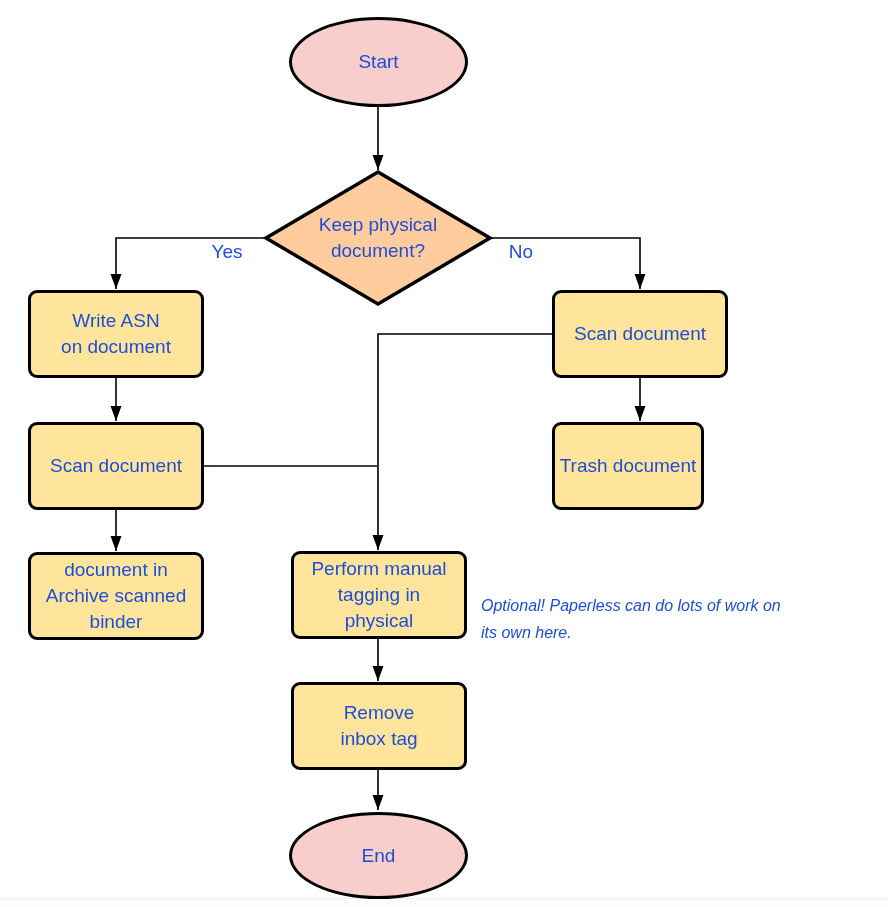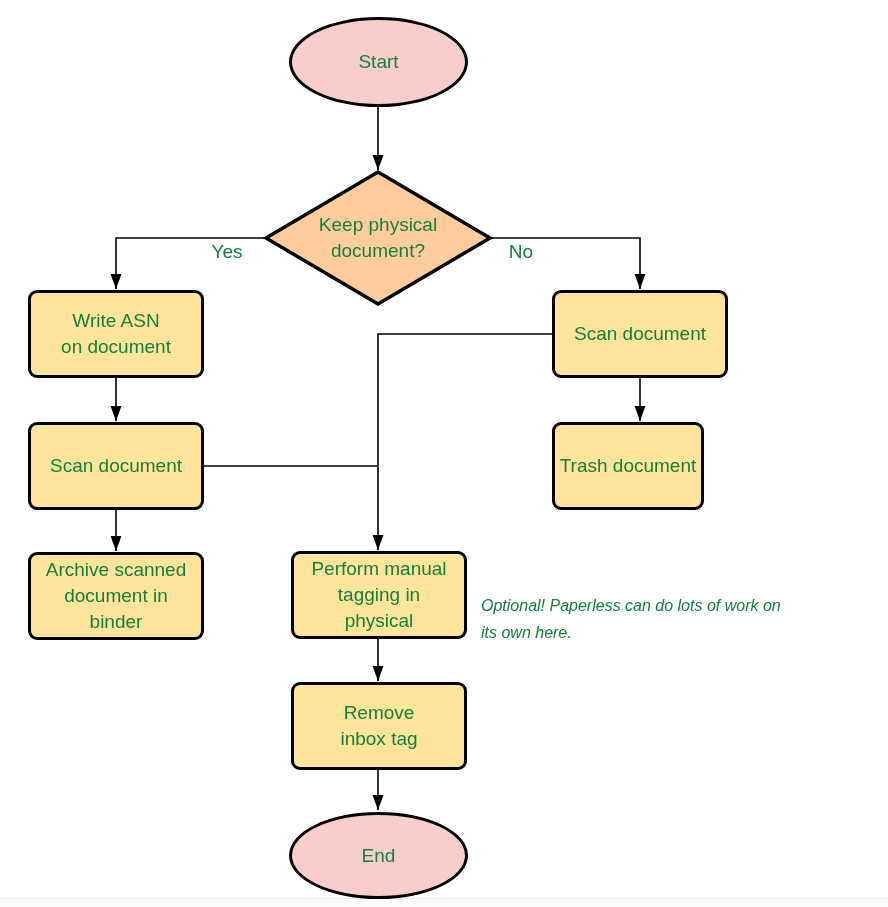--- a/index.html
+++ b/index.html
@@ -2,21 +2,21 @@
 <html style="--terminal_fill: #f8cecc; --decision_fill: #ffcc9e; --process_fill: #ffe49c; --stroke: #000000; --text: #000000;"><head>
 <meta charset="utf-8">
 <style>
   html, body { margin: 0; padding: 0; background: #ffffff; }
   .canvas {
     position: relative;
     width: 888px;
     height: 907px;
     background: #ffffff;
     font-family: "Liberation Sans", sans-serif;
-    color: #15803d;
+    color: #1d4ed8;
     overflow: hidden;
   }
   svg.edges {
     position: absolute;
     left: 0; top: 0;
     width: 888px; height: 907px;
     z-index: 1;
   }
   svg.edges path.edge {
     fill: none;
@@ -146,22 +146,22 @@
       <div class="line">on document</div>
     </div>
   </div>
 
   <div class="node process n-scanl">
     <div class="line">Scan document</div>
   </div>
 
   <div class="node process n-archive">
     <div>
+      <div class="line">document in</div>
       <div class="line">Archive scanned</div>
-      <div class="line">document in</div>
       <div class="line">binder</div>
     </div>
   </div>
 
   <div class="node process n-scanr">
     <div class="line">Scan document</div>
   </div>
 
   <div class="node process n-trash">
     <div class="line">Trash document</div>

